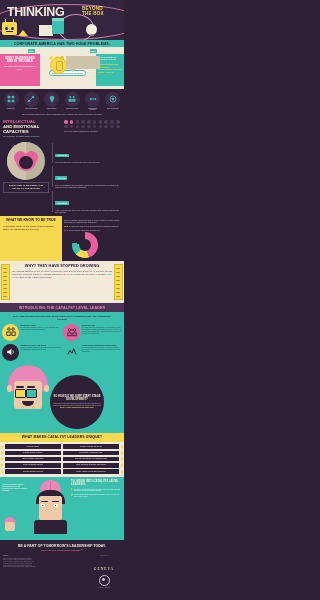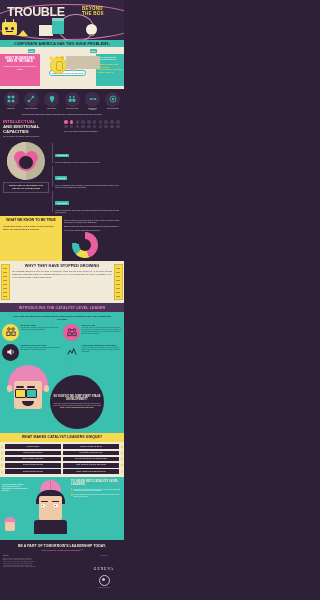--- a/index.html
+++ b/index.html
@@ -239,21 +239,21 @@
         <div class="ant r"></div>
       <div class="eye l"></div>
         <div class="eye r"></div>
         <div class="mouth"></div>
     </div>
     <div class="tri-y"></div>
     <div class="cube-c"></div>
     <div class="cube-a"></div>
     <div class="cube-b"></div>
     <div class="bulb"></div>
-    <div class="title-thinking">TROUBLE</div>
+    <div class="title-thinking">THINKING</div>
     <div class="title-beyond">
       <div>BEYOND</div>
       <div>THE BOX</div>
     </div>
   </div>
 
   <div class="sec probbar">CORPORATE AMERICA HAS TWO HUGE PROBLEMS:</div>
 
   <div class="sec probs">
     <div class="prob-nums">

